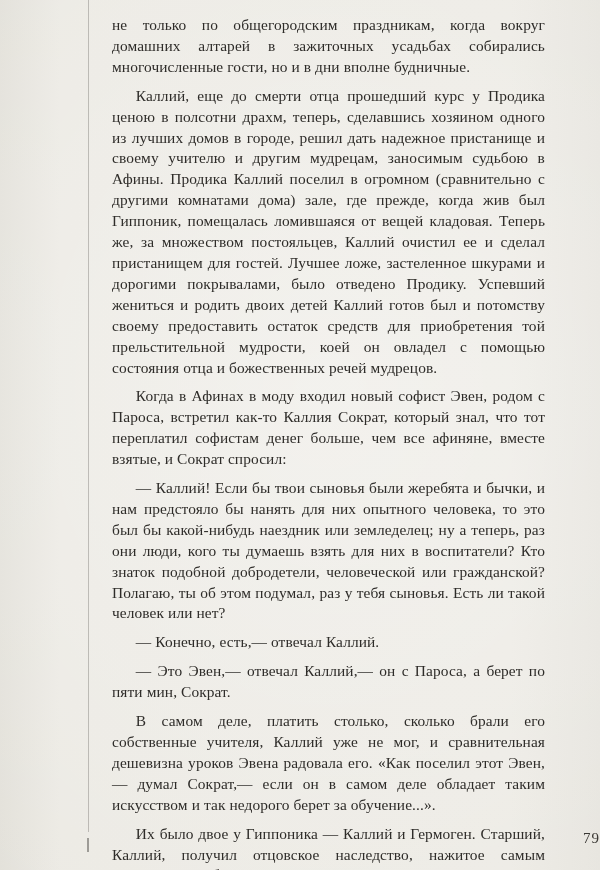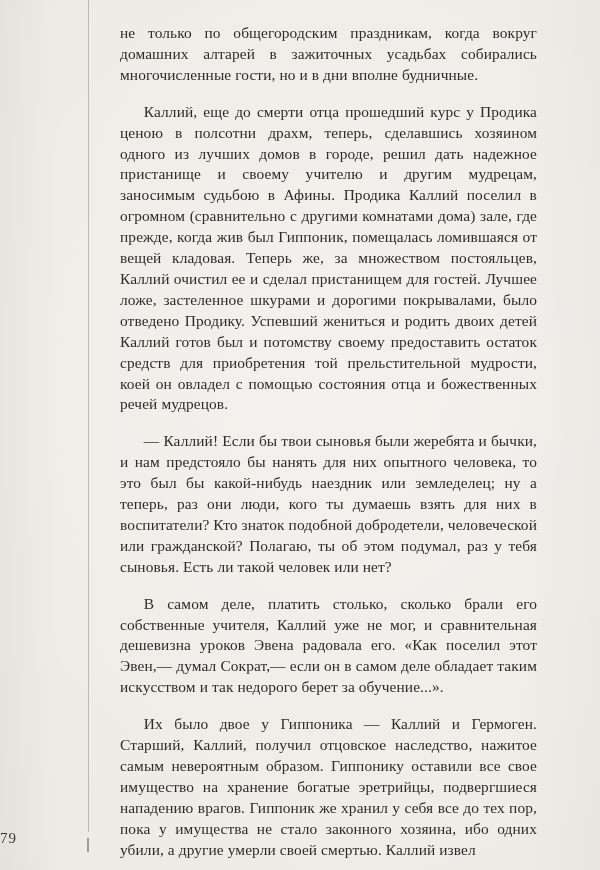--- a/index.html
+++ b/index.html
@@ -44,48 +44,51 @@
     width: 449px;
     color: #2e2c29;
     font-size: 15.4px;
     line-height: 20.9px;
     text-align: justify;
     hyphens: auto;
     -webkit-hyphens: auto;
     letter-spacing: 0.1px;
   }
   .text-block p {
-    margin: 16px;
+    margin: 8px;
     text-indent: 1.55em;
   }
   .text-block p.no-indent {
     text-indent: 0;
   }
   .page-number {
     position: absolute;
     left: 0;
     right: 0;
     top: 830px;
-    text-align: left;
+    text-align: right;
     color: #3a3834;
     font-size: 15px;
     letter-spacing: 1px;
   }
 </style>
 </head>
 <body>
 
 <div class="page">
 
   <div class="binding-line"></div>
   <div class="bottom-tick"></div>
 
   <div class="text-block" lang="ru">
     <p class="no-indent">не только по общегородским праздникам, когда вокруг домашних алтарей в зажиточных усадьбах собирались многочисленные гости, но и в дни вполне будничные.</p>
     <p>Каллий, еще до смерти отца прошедший курс у Продика ценою в полсотни драхм, теперь, сделавшись хозяином одного из лучших домов в городе, решил дать надежное пристанище и своему учителю и другим мудрецам, заносимым судьбою в Афины. Продика Каллий поселил в огромном (сравнительно с другими комнатами дома) зале, где прежде, когда жив был Гиппоник, помещалась ломившаяся от вещей кладовая. Теперь же, за множеством постояльцев, Каллий очистил ее и сделал пристанищем для гостей. Лучшее ложе, застеленное шкурами и дорогими покрывалами, было отведено Продику. Успевший жениться и родить двоих детей Каллий готов был и потомству своему предоставить остаток средств для приобретения той прельстительной мудрости, коей он овладел с помощью состояния отца и божественных речей мудрецов.</p>
+    <p>Когда в Афинах в моду входил новый софист Эвен, родом с Пароса, встретил как-то Каллия Сократ, который знал, что тот переплатил софистам денег больше, чем все афиняне, вместе взятые, и Сократ спросил:</p>
     <p>— Каллий! Если бы твои сыновья были жеребята и бычки, и нам предстояло бы нанять для них опытного человека, то это был бы какой-нибудь наездник или земледелец; ну а теперь, раз они люди, кого ты думаешь взять для них в воспитатели? Кто знаток подобной добродетели, человеческой или гражданской? Полагаю, ты об этом подумал, раз у тебя сыновья. Есть ли такой человек или нет?</p>
+    <p>— Конечно, есть,— отвечал Каллий.</p>
+    <p>— Это Эвен,— отвечал Каллий,— он с Пароса, а берет по пяти мин, Сократ.</p>
     <p>В самом деле, платить столько, сколько брали его собственные учителя, Каллий уже не мог, и сравнительная дешевизна уроков Эвена радовала его. «Как поселил этот Эвен,— думал Сократ,— если он в самом деле обладает таким искусством и так недорого берет за обучение...».</p>
     <p>Их было двое у Гиппоника — Каллий и Гермоген. Старший, Каллий, получил отцовское наследство, нажитое самым невероятным образом. Гиппонику оставили все свое имущество на хранение богатые эретрийцы, подвергшиеся нападению врагов. Гиппоник же хранил у себя все до тех пор, пока у имущества не стало законного хозяина, ибо одних убили, а другие умерли своей смертью. Каллий извел</p>
   </div>
 
   <div class="page-number">79</div>
 
 </div>
 
 </body></html>

